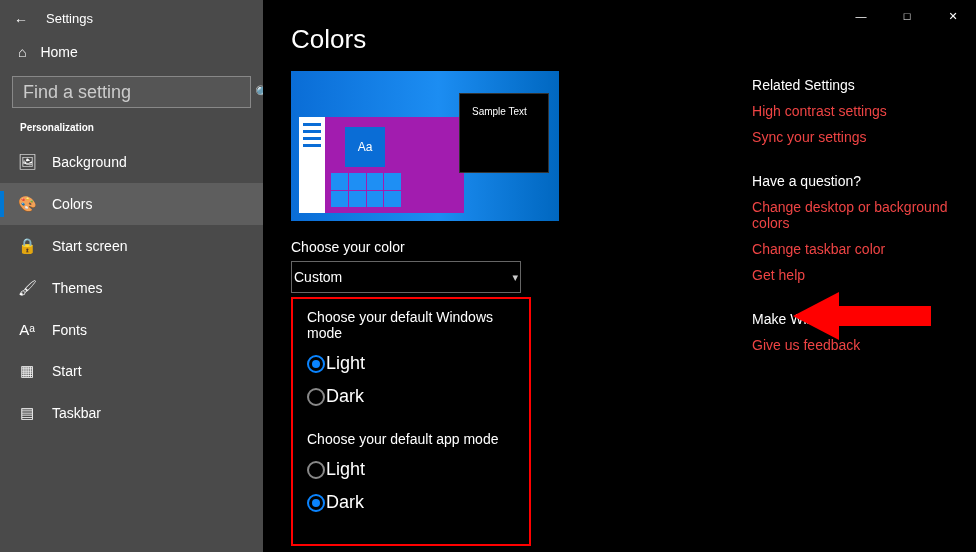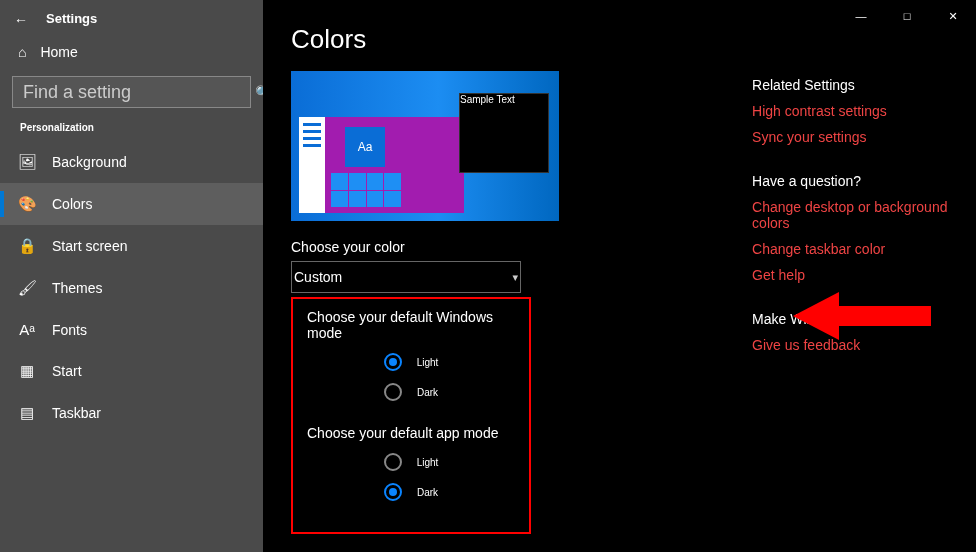--- a/index.html
+++ b/index.html
@@ -1,20 +1,20 @@
 <!DOCTYPE html>
 <html><head>
 <meta charset="utf-8">
 <style>
 * { margin: 0; padding: 0; box-sizing: border-box; font-family: "Segoe UI", Arial, sans-serif; }
 body { width: 976px; height: 552px; overflow: hidden; background: #000; color: #fff; display: flex; position: relative; }
 .sidebar { width: 263px; height: 100%; background: #4a4a4a; display: flex; flex-direction: column; }
 .sb-top { display: flex; align-items: center; padding: 10px 14px 6px 14px; gap: 18px; }
 .back-arrow { font-size: 14px; cursor: pointer; }
-.sb-title { font-size: 13px; font-weight: 700; }
+.sb-title { font-size: 13px; font-weight: 400; }
 .sb-home { display: flex; align-items: center; gap: 14px; padding: 12px 18px; cursor: pointer; font-size: 14px; }
 .sb-search { margin: 4px 12px 10px 12px; background: #555; border: 1px solid #888; height: 32px; display: flex; align-items: center; padding: 0 10px; }
 .sb-search input { flex: 1; background: transparent; border: none; outline: none; color: #ddd; font-size: 18px; }
 .sb-search input::placeholder { color: #ccc; }
 .sb-search .sicon { font-size: 13px; color: #ccc; }
 .sb-section { padding: 4px 16px 8px 20px; font-size: 10px; font-weight: 600; }
 .sb-item { display: flex; align-items: center; gap: 16px; padding: 12px 18px; font-size: 14px; cursor: pointer; position: relative; }
 .sb-item.active { background: #5e5e5e; }
 .sb-item.active::before { content: ""; position: absolute; left: 0; top: 8px; bottom: 8px; width: 4px; background: #0078d4; }
 .sb-item .sicon { width: 18px; text-align: center; font-size: 15px; }
@@ -25,26 +25,26 @@
 .content { display: flex; gap: 60px; }
 .left { width: 430px; }
 .preview { width: 268px; height: 150px; background: linear-gradient(90deg,#0a6dd6 0%,#1c8df2 55%,#0067c0 100%); padding: 8px; position: relative; }
 .preview-inner { position: absolute; left: 8px; bottom: 8px; width: 165px; height: 96px; background: #f2f2f2; display: flex; }
 .preview-strip { width: 26px; background: #fff; display:flex; flex-direction:column; justify-content:flex-start; padding: 6px 4px; gap:4px;}
 .preview-strip span{height:3px;background:#0a6dd6;display:block;}
 .preview-tiles { flex: 1; background: #a21caf; position: relative; }
 .tile-aa { position: absolute; left: 20px; top: 10px; width: 40px; height: 40px; background: #0a6dd6; color: #fff; font-size: 12px; display:flex;align-items:center;justify-content:center;}
 .tile-grid{position:absolute;left:6px;bottom:6px;width:70px;height:34px;display:grid;grid-template-columns:repeat(4,1fr);grid-template-rows:repeat(2,1fr);gap:1px;}
 .tile-grid span{background:#1e8ff4;}
-.preview-window { position: absolute; right: 10px; top: 22px; width: 90px; height: 80px; background: #000; border: 1px solid #333; padding: 0; font-size: 10px; color: #fff; }
+.preview-window { position: absolute; right: 10px; top: 22px; width: 90px; height: 80px; background: #000; border: 1px solid #333; padding: 12px; font-size: 10px; color: #fff; }
 .lab { font-size: 14px; margin-top: 18px; margin-bottom: 6px; }
 .select { width: 230px; height: 32px; border: 1px solid #666; background: #000; display: flex; align-items: center; padding: 0 2px; justify-content: space-between; cursor: pointer; font-size: 14px; }
 .chev { font-size: 11px; color: #ccc; }
 .mode-box { margin-top: 4px; border: 2px solid red; padding: 10px 14px 25px 14px; width: 240px; }
-.radio-row { display: flex; align-items: center; gap: 15px; padding: 6px 0; cursor: pointer; font-size: 10px; justify-content: center; }
+.radio-row { display: flex; align-items: center; gap: 1px; padding: 6px 0; cursor: pointer; font-size: 18px; }
 .radio { width: 18px; height: 18px; border-radius: 50%; border: 2px solid #888; display:flex;align-items:center;justify-content:center;}
 .radio.sel { border-color: #0a84ff; }
 .radio.sel::after{content:"";width:8px;height:8px;border-radius:50%;background:#0a84ff;}
 .arrow-annot { position: absolute; left: 530px; top: 292px; width: 138px; height: 48px; }
 .arrow-annot .shaft{position:absolute;left:46px;top:14px;width:92px;height:20px;background:red;}
 .arrow-annot .head{position:absolute;left:0;top:0;width:0;height:0;border-top:24px solid transparent;border-bottom:24px solid transparent;border-right:46px solid red;}
 .right { width: 210px; padding-top: 6px; font-size: 14px; }
 .right h4{font-weight:400;margin-bottom:10px;font-size:14px;}
 .right a{color:#ef4444;text-decoration:none;display:block;margin-bottom:10px;font-size:14px;cursor:pointer;}
 .right .block{margin-bottom:28px;}

